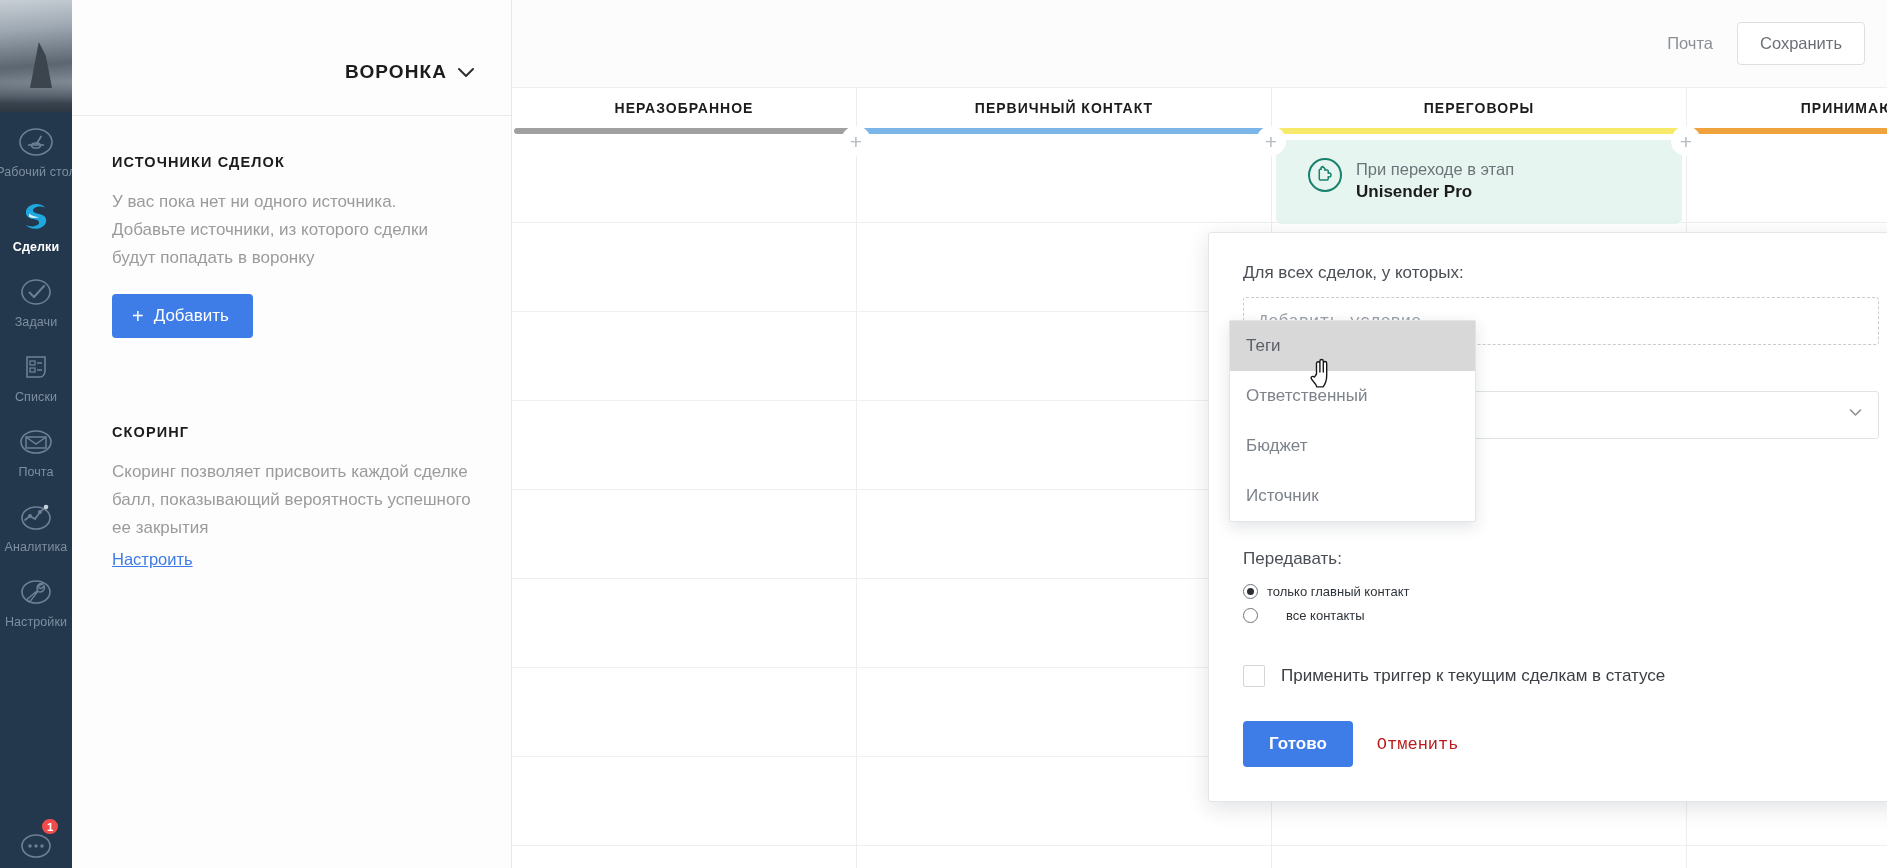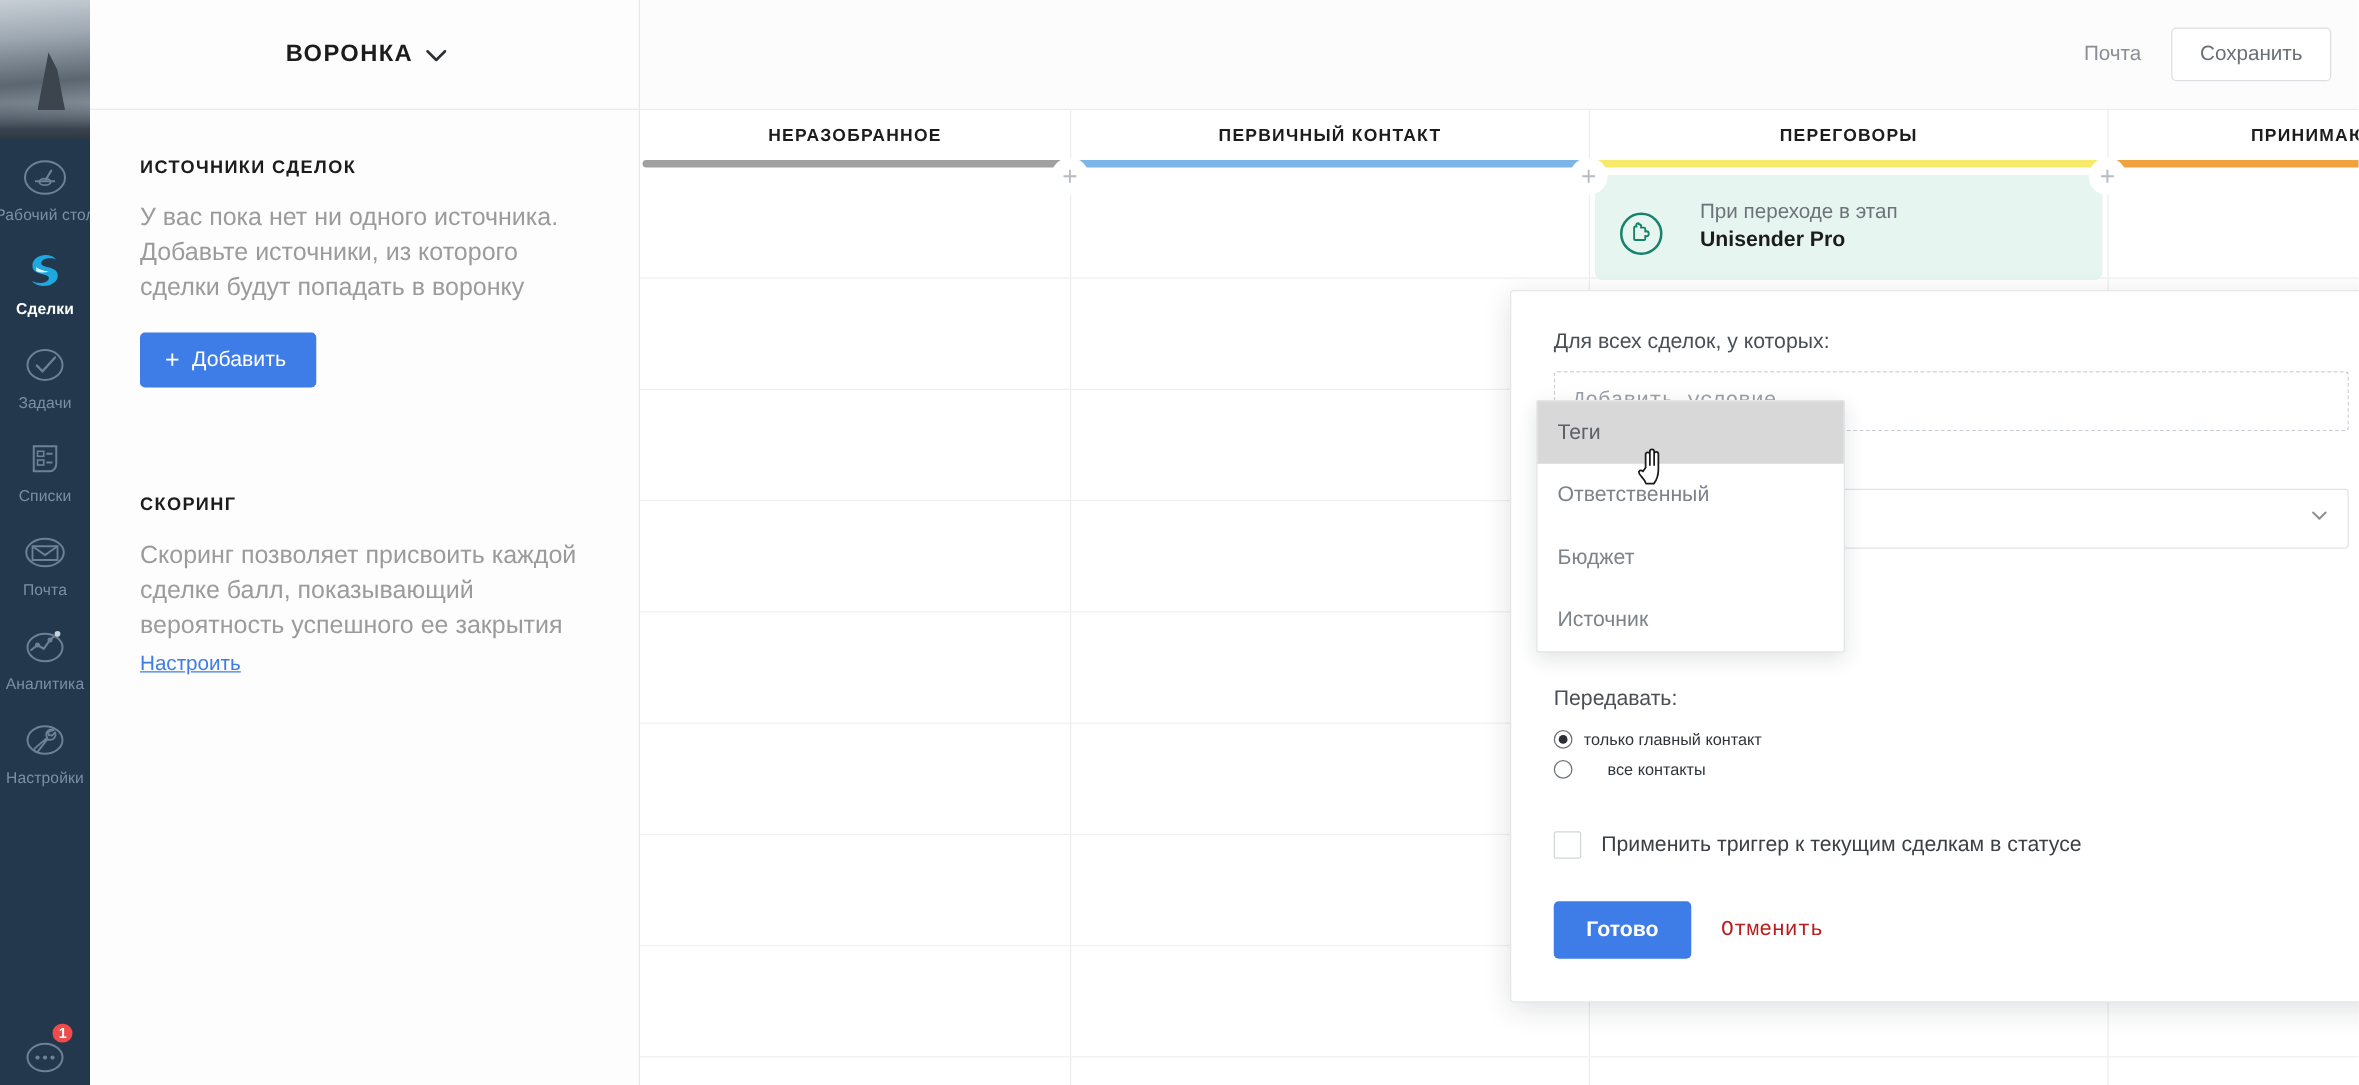--- a/index.html
+++ b/index.html
@@ -60,35 +60,36 @@
   }
 
   
   .side-panel {
     position: absolute; left: 72px; top: 0;
     width: 440px; height: 868px;
     background: #fdfdfd; border-right: 1px solid #e6e8ea;
   }
   .side-header {
     height: 88px; display: flex; align-items: center;
-    justify-content: center; padding: 0 26px 0 40px;
+    justify-content: flex-end; padding: 0 26px 0 40px;
     border-bottom: 1px solid #e9ebed;
+    margin-top: 28px;
   }
   .side-title {
     font-size: 19px; font-weight: bold; letter-spacing: 1.1px;
     color: #1c1c1c; text-transform: uppercase;
   }
   .chev-btn { cursor: pointer; padding: 6px; line-height: 0; }
   .side-body { padding: 38px 40px 0; }
   .sec-title {
     font-size: 14.5px; font-weight: bold; letter-spacing: 1.1px;
     color: #1c1c1c; text-transform: uppercase; margin-bottom: 18px;
   }
   .sec-text {
-    font-size: 20px; line-height: 28px; color: #9b9b9b;
+    font-size: 17px; line-height: 28px; color: #9b9b9b;
     max-width: 372px;
   }
   .btn-add {
     margin-top: 22px; display: inline-flex; align-items: center; gap: 10px;
     background: #3e7ce8; color: #fff; border: 0; border-radius: 4px;
     padding: 12px 24px 12px 20px; font-size: 17px; cursor: pointer;
     font-family: inherit;
   }
   .btn-add .plus { font-size: 20px; line-height: 16px; font-weight: 300; }
   .sec-scoring { margin-top: 86px; }
@@ -135,22 +136,22 @@
     color: #b6bcc2; font-size: 21px; font-weight: 300; cursor: pointer;
     z-index: 4; line-height: 1;
   }
   .col-grid { position: absolute; left: 0; top: 46px; right: 0; bottom: 0; }
   .grid-row { height: 89px; border-bottom: 1px solid #f0f0f0; }
 
   
   .trigger-card {
     position: absolute; left: 4px; top: 52px; right: 4px;
     background: #e6f5ef; border-radius: 0 0 6px 6px;
-    display: flex; align-items: flex-end; gap: 30px;
-    padding: 18px 20px 20px; z-index: 3;
+    display: flex; align-items: flex-start; gap: 14px;
+    padding: 18px 32px 20px; z-index: 3;
   }
   .puzzle-ring {
     width: 34px; height: 34px; border-radius: 50%;
     border: 2px solid #17826b; display: flex; align-items: center;
     justify-content: center; flex: none;
   }
   .trig-sub { font-size: 16.5px; color: #6d7479; line-height: 22px; }
   .trig-name { font-size: 17px; color: #1c1c1c; font-weight: bold; line-height: 24px; }
 
   

